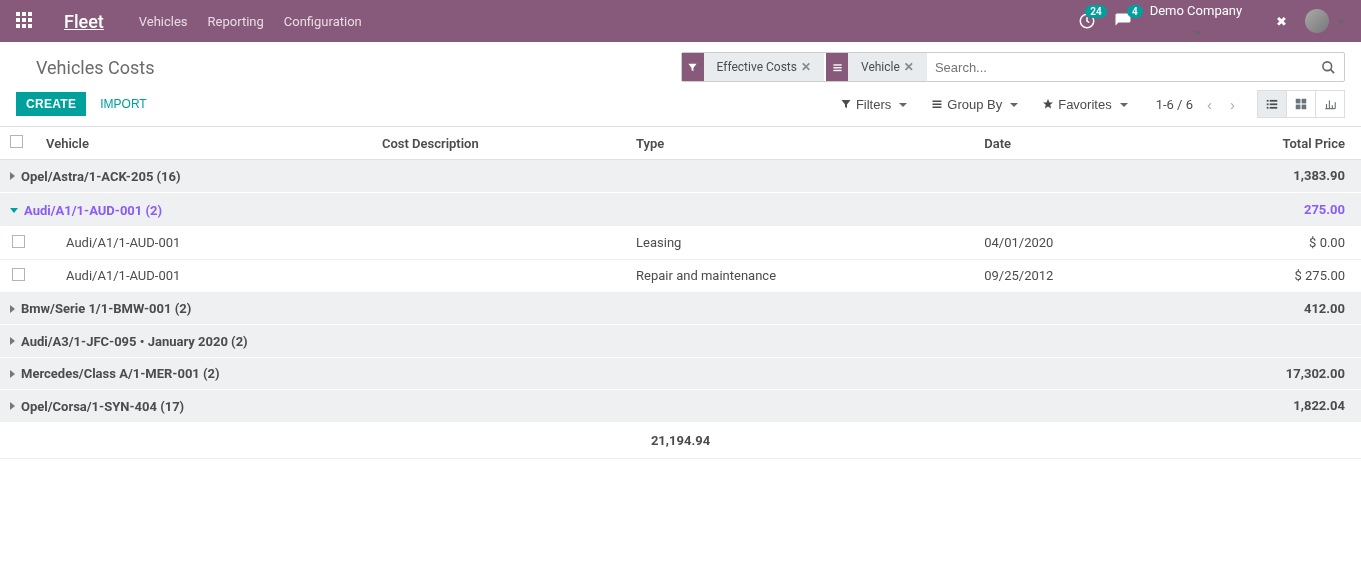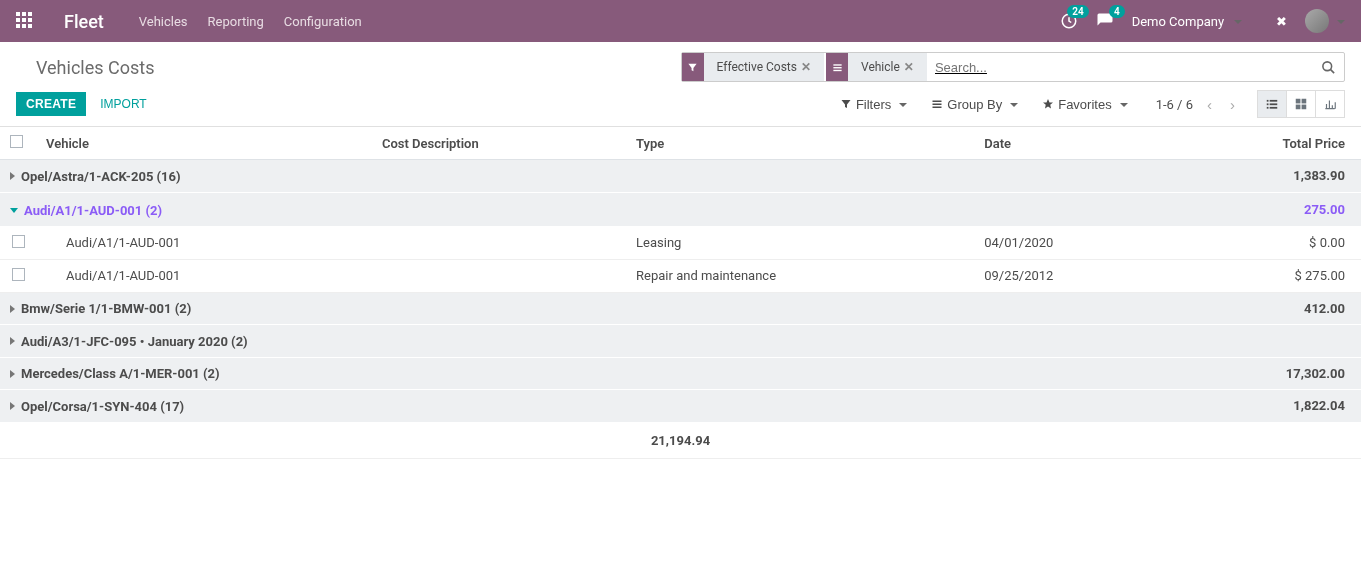--- a/index.html
+++ b/index.html
@@ -3,39 +3,39 @@
 <meta charset="utf-8">
 <style>
 * { margin: 0; padding: 0; box-sizing: border-box; }
 body { font-family: -apple-system, BlinkMacSystemFont, "Segoe UI", Roboto, "Helvetica Neue", Arial, sans-serif; font-size: 13px; color: #4c4c4c; background: #fff; }
 
 
 .navbar { background: #875a7b; height: 42px; display: flex; align-items: center; color: #fff; padding: 0 16px; }
 .nav-left { display: flex; align-items: center; gap: 20px; }
 .apps-icon { width: 18px; height: 18px; display: inline-flex; flex-wrap: wrap; gap: 2px; align-content: flex-start; cursor: pointer; }
 .apps-icon span { width: 4px; height: 4px; background: #fff; }
-.brand { font-size: 18px; font-weight: 500; color: #fff; margin: 0 15px 0 10px; }
+.brand { font-size: 18px; font-weight: 500; color: #fff; margin: 0 15px 0 10px; text-decoration: underline; }
 .nav-menu { display: flex; gap: 20px; }
 .nav-menu-item { color: #e8dce3; cursor: pointer; font-size: 13px; }
 .nav-right { margin-left: auto; display: flex; align-items: center; gap: 18px; }
 .nav-icon-btn { position: relative; cursor: pointer; display: flex; align-items: center; color: #fff; }
 .badge { position: absolute; top: -7px; right: -11px; background: #00a09d; color: #fff; font-size: 10px; border-radius: 8px; padding: 1px 5px; font-weight: 600; }
-.company-switch { display: flex; align-items: center; gap: 6px; cursor: pointer; font-size: 13px; }
+.company-switch { display: flex; align-items: center; gap: 6px; cursor: pointer; font-size: 13px; flex-direction: column; }
 .avatar { width: 24px; height: 24px; border-radius: 50%; background: linear-gradient(135deg,#aaa,#777); display: inline-block; }
 
 
 .control-panel { border-bottom: 1px solid #e0e0e0; }
 .cp-top { display: flex; align-items: center; padding: 10px 16px 0 16px; }
 .breadcrumb { font-size: 18px; color: #6b6b6b; flex: 0 0 auto; margin-left: 20px; }
 .search-wrap { margin-left: auto; width: 50%; max-width: 680px; display: flex; align-items: center; border: 1px solid #ccc; border-radius: 2px; height: 30px; background: #fff; }
 .facet { display: inline-flex; align-items: center; height: 100%; font-size: 12px; margin-right: 2px; }
 .facet-icon { background: #875a7b; color: #fff; width: 22px; height: 100%; display: inline-flex; align-items: center; justify-content: center; }
 .facet-body { background: #e9ecef; color: #4c4c4c; padding: 0 13px; height: 100%; display: inline-flex; align-items: center; gap: 4px; }
 .facet-close { cursor: pointer; font-weight: bold; color: #888; }
-.search-input { flex: 1; border: none; outline: none; padding: 0 6px; font-size: 13px; background: transparent; text-decoration: underline; }
+.search-input { flex: 1; border: none; outline: none; padding: 0 6px; font-size: 13px; background: transparent; }
 .search-icon { padding: 0 8px; color: #666; cursor: pointer; }
 
 .cp-bottom { display: flex; align-items: center; padding: 8px 16px; min-height: 44px; }
 .cp-buttons { display: flex; align-items: center; gap: 14px; }
 .btn-create { background: #00a09d; color: #fff; border: none; padding: 5px 10px; font-size: 12px; font-weight: 600; letter-spacing: 0.3px; cursor: pointer; text-transform: uppercase; }
 .btn-import { background: none; border: none; color: #00a09d; font-size: 12px; font-weight: 500; cursor: pointer; text-transform: uppercase; }
 .btn-download { background: none; border: none; color: #6c757d; cursor: pointer; }
 .cp-search-controls { margin-left: auto; display: flex; align-items: center; gap: 24px; }
 .dd-btn { background: none; border: none; color: #4c4c4c; cursor: pointer; font-size: 13px; display: inline-flex; align-items: center; gap: 4px; }
 .caret::after { content: ""; display: inline-block; border-top: 4px solid #666; border-left: 4px solid transparent; border-right: 4px solid transparent; margin-left: 4px; vertical-align: middle; }

